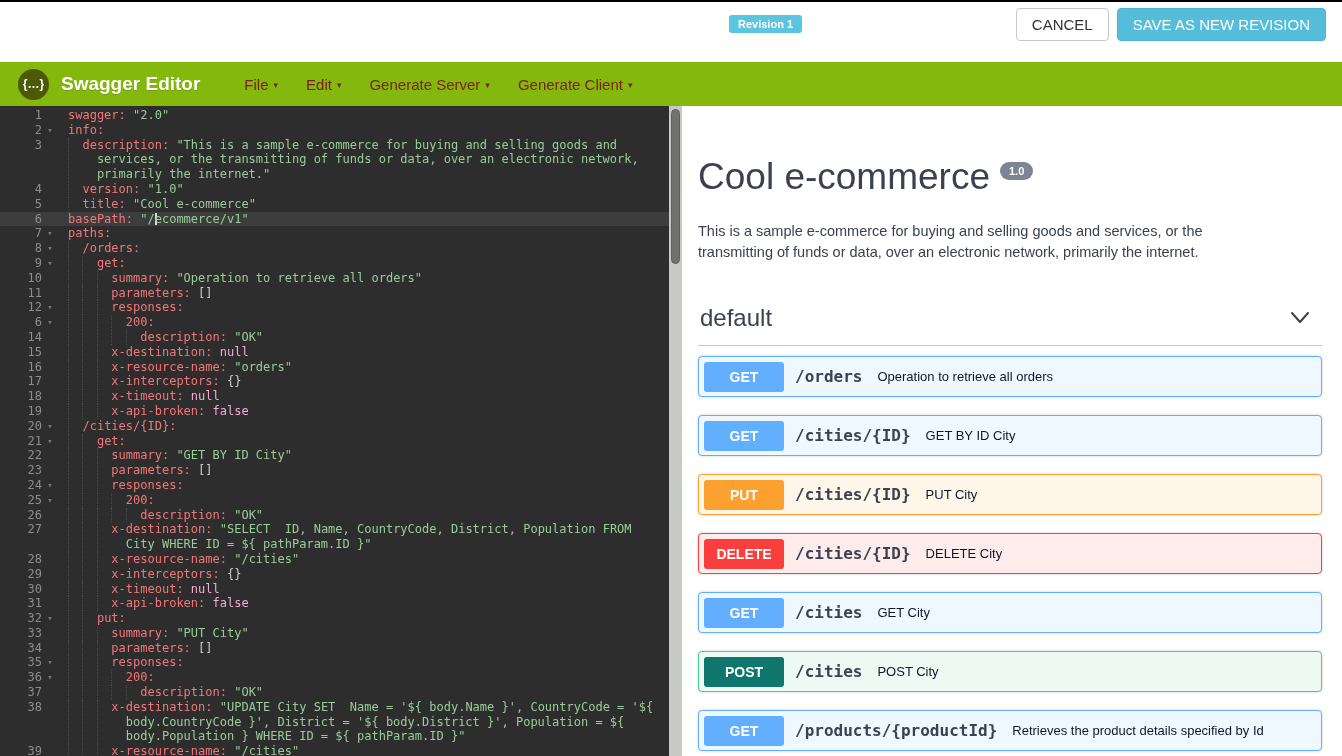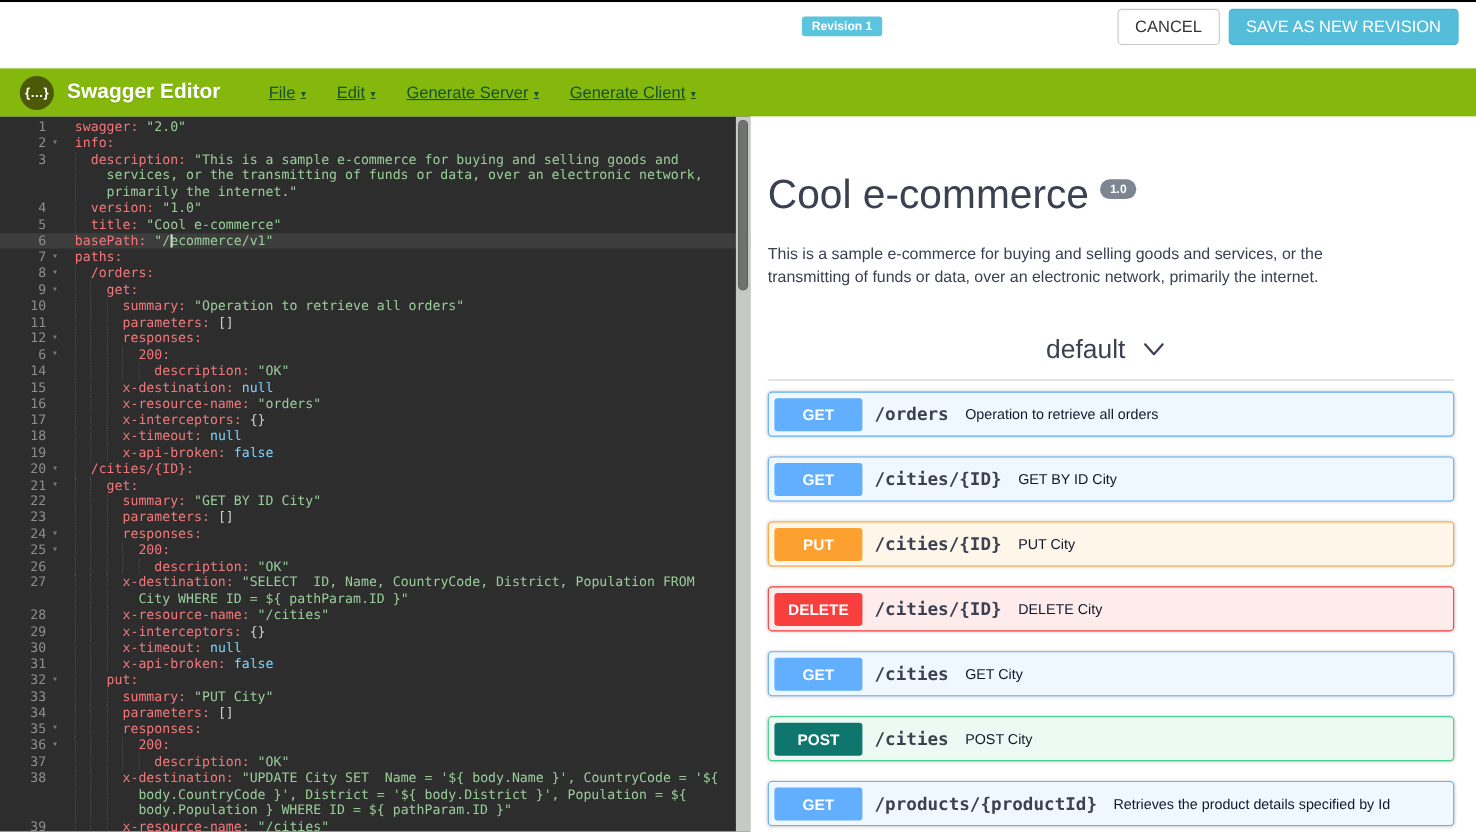--- a/index.html
+++ b/index.html
@@ -19,22 +19,22 @@
 
   
   .navbar { height: 44px; background: #84b80d; display: flex; align-items: center;
     padding: 0 18px; }
   .logo-circle { width: 31px; height: 31px; border-radius: 50%; background: #4c5a08;
     color: #fff; display: flex; align-items: center; justify-content: center;
     font-size: 12px; font-weight: bold; letter-spacing: 0; flex: none; }
   .brand-name { color: #fff; font-size: 19px; font-weight: bold; margin-left: 12px;
     text-shadow: 0 1px 1px rgba(0,0,0,.12); }
   .menubar { display: flex; margin-left: 42px; gap: 24px; }
-  .menu-item { color: #14532d; font-size: 15px; display: flex; align-items: center;
-    gap: 5px; cursor: pointer; padding: 4px 2px; text-decoration: underline; }
+  .menu-item { color: #7f1d1d; font-size: 15px; display: flex; align-items: center;
+    gap: 5px; cursor: pointer; padding: 4px 2px; }
   .menu-caret { font-size: 9px; line-height: 1; padding-top: 3px; }
 
   
   .main { display: flex; height: 666px; }
 
   
   .editor-pane { width: 682px; flex: none; background: #2d2d2d; position: relative;
     overflow: hidden; font-family: "DejaVu Sans Mono", monospace; font-size: 12px;
     line-height: 14.8px; padding-top: 2px; cursor: text; }
   .ed-line { display: flex; }
@@ -42,42 +42,42 @@
   .gutter { flex: 0 0 68px; display: flex; color: #8d8d8d; user-select: none; }
   .gutter .num { flex: 0 0 42px; text-align: right; }
   .gutter .fold { flex: 0 0 16px; text-align: center; color: #787878; font-size: 9px;
     line-height: 14.8px; cursor: pointer; }
   .code { flex: 1; position: relative; white-space: pre-wrap; overflow-wrap: break-word;
     color: #cccccc; padding-right: 16px; }
   .guide { position: absolute; top: 0; bottom: 0; width: 0;
     border-left: 1px dotted #4b4b4b; }
   .tok-k { color: #f2777a; }
   .tok-s { color: #99cc99; }
-  .tok-c { color: #7dd3fc; }
+  .tok-c { color: #f9a8d4; }
   .tok-p { color: #cccccc; }
   .cursor { display: inline-block; width: 2px; height: 12px; background: #dcdcdc;
     margin-right: -2px; vertical-align: -2px; }
   .editor-scrollbar { position: absolute; top: 0; right: 0; width: 13px; height: 100%;
     background: #c6c9c6; }
   .scroll-thumb { position: absolute; top: 3px; left: 2px; width: 9px; height: 155px;
     background: #6f726f; border: 1px solid #5d605d; border-radius: 5px; }
 
   
   .preview-pane { flex: 1; background: #fff; overflow: hidden; color: #3b4151; }
   .info-block { padding: 50px 20px 0 16px; }
   .api-title { font-size: 37px; font-weight: 400; color: #3b4151; }
   .version-badge { display: inline-block; background: #7d8492; color: #fff;
     font-size: 11px; font-weight: bold; padding: 3px 9px; border-radius: 10px;
     position: relative; top: -14px; margin-left: 10px; vertical-align: baseline; }
   .base-url { font-family: "DejaVu Sans Mono", monospace; font-size: 12.5px;
     color: #3b4151; margin-top: 15px; }
   .api-desc { font-size: 14.5px; line-height: 1.42; margin-top: 23px; max-width: 572px;
     color: #3b4151; }
   .tag-section { margin: 0 20px 0 16px; }
-  .tag-header { display: flex; align-items: center; justify-content: center;
+  .tag-header { display: flex; align-items: center; justify-content: space-between;
     border-bottom: 1px solid rgba(59,65,81,.3); padding: 0 12px 13px 2px;
     margin-top: 42px; cursor: pointer; gap: 16px; }
   .tag-title { font-size: 24px; font-weight: 400; color: #3b4151; }
   .chevron { width: 20px; height: 14px; flex: none; }
   .endpoint-list { margin-top: 10px; }
   .opblock { display: flex; align-items: center; height: 41px; padding: 5px;
     border: 1px solid; border-radius: 4px; margin-bottom: 18px;
     box-shadow: 0 0 3px rgba(0,0,0,.19); cursor: pointer; }
   .method-badge { min-width: 80px; text-align: center; padding: 7px 12px;
     border-radius: 3px; color: #fff; font-weight: bold; font-size: 14px; flex: none; }

